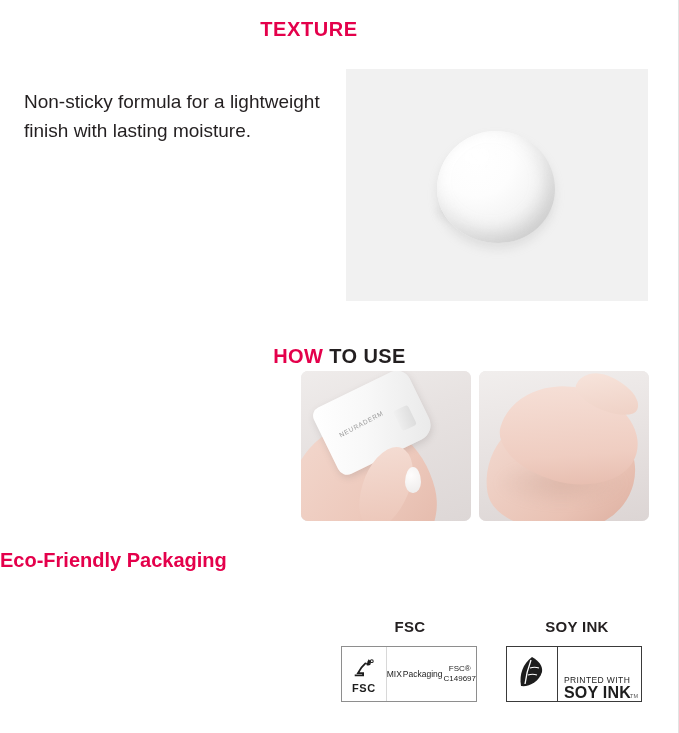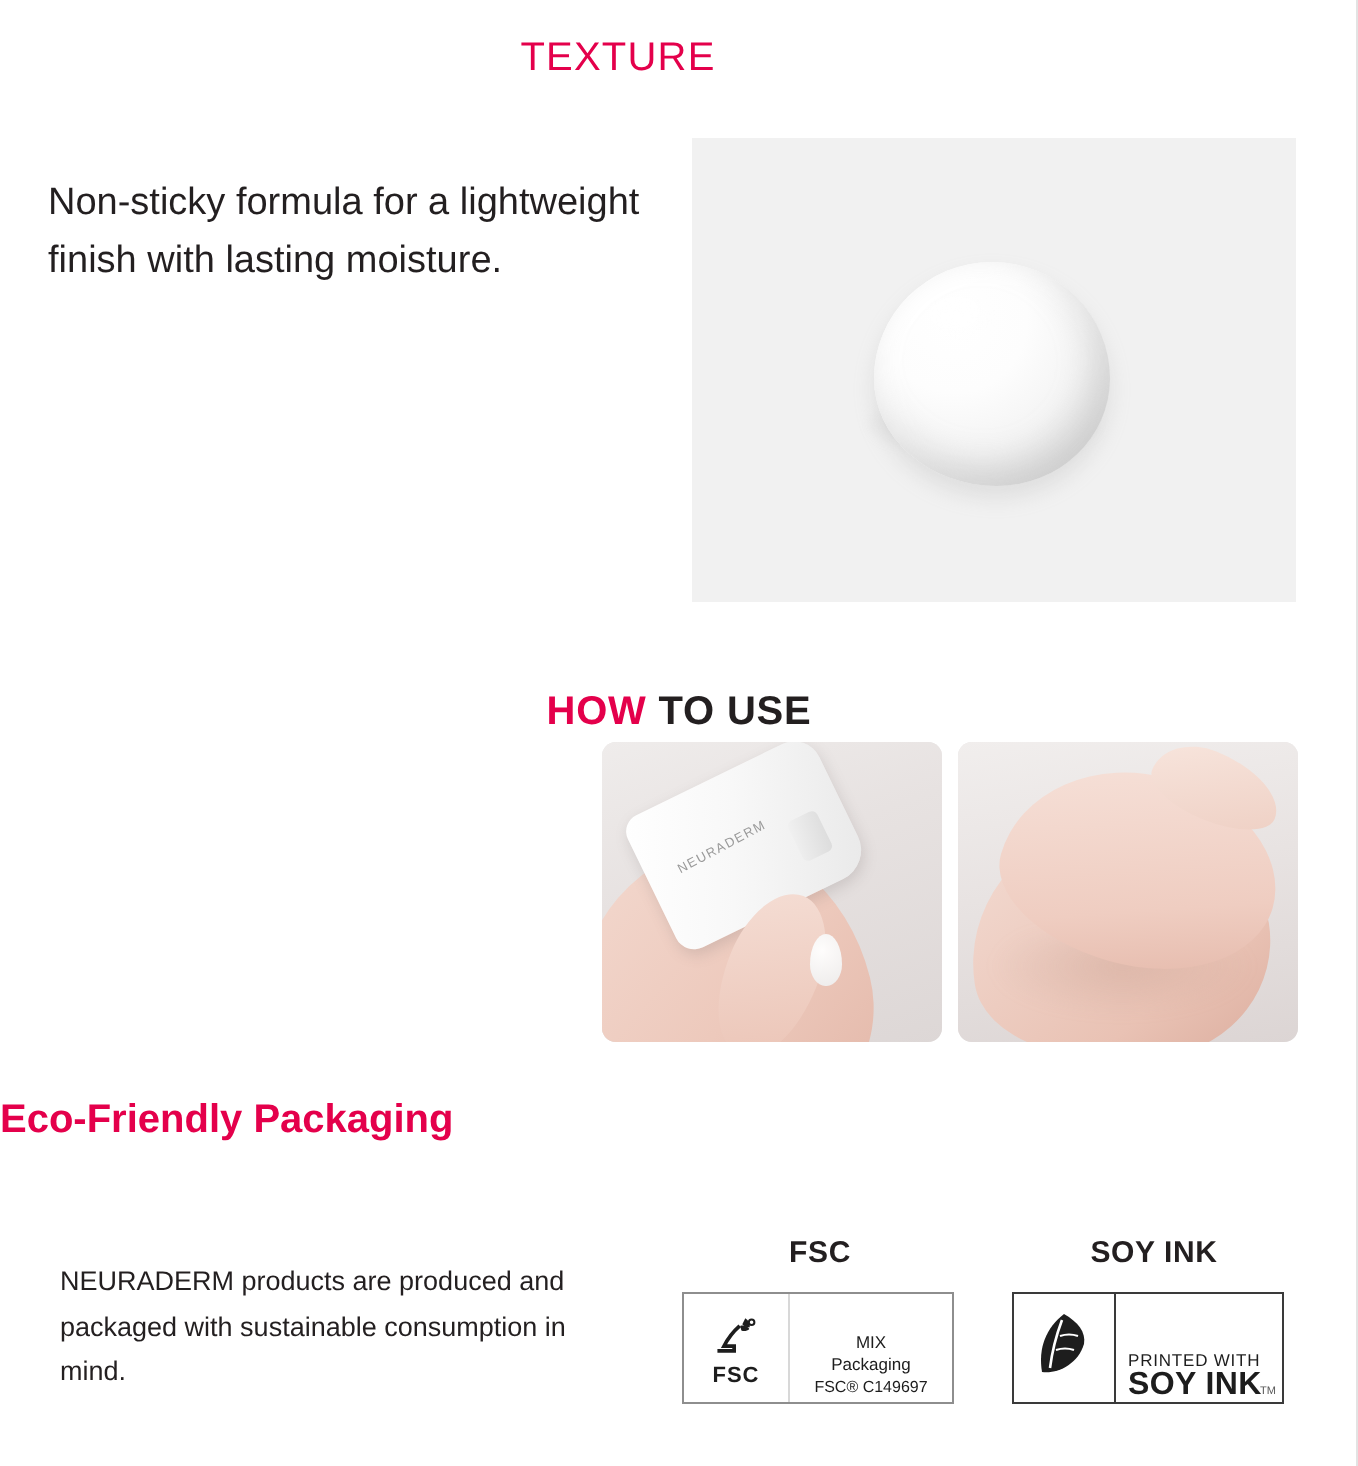--- a/index.html
+++ b/index.html
@@ -25,21 +25,21 @@
   }
 
   
   .texture-heading {
     position: absolute;
     left: 0;
     top: 18px;
     width: 618px;
     text-align: center;
     font-size: 20px;
-    font-weight: normal;
+    font-weight: bold;
     letter-spacing: 0.6px;
     color: #e4004b;
   }
   .texture-copy {
     position: absolute;
     left: 24px;
     top: 88px;
     width: 310px;
     font-size: 19px;
     line-height: 1.52;
@@ -273,21 +273,21 @@
   .fsc-word {
     font-size: 11px;
     font-weight: bold;
     letter-spacing: 0.5px;
     color: #1d1d1d;
     margin-top: 1px;
   }
   .fsc-right {
     flex: 1;
     display: flex;
-    flex-direction: column;
+    flex-direction: row;
     align-items: center;
     justify-content: flex-end;
     gap: 1px;
     padding: 2px 0;
   }
   .fsc-right div {
     font-size: 8.5px;
     line-height: 1.25;
     color: #1d1d1d;
     text-align: center;
@@ -379,21 +379,20 @@
 
   <div class="howto-img right">
     <div class="h2-bg"></div>
     <div class="h2-hand-back"></div>
     <div class="h2-shade"></div>
     <div class="h2-hand-front"></div>
     <div class="h2-finger"></div>
   </div>
 
   <div class="eco-heading">Eco-Friendly Packaging</div>
-  <div class="eco-copy">NEURADERM products are produced and packaged with sustainable consumption in mind.</div>
 
   <div class="badge-title fsc-title">FSC</div>
   <div class="badge-title soy-title">SOY INK</div>
 
   <div class="fsc-badge">
     <div class="fsc-left">
       <svg class="fsc-mark" viewBox="0 0 28 28">
         <path d="M4 22 L13 22 L13 19.5 L7.5 19.5 C9 16.5 12 12 16 8.5" fill="none" stroke="#1d1d1d" stroke-width="2"></path>
         <path d="M19 4.5 c1.8 1.2 2.6 3 2.4 4.8 c-1.6 .2 -3.1 -.4 -4 -1.6 z" fill="#1d1d1d"></path>
         <path d="M16.2 8.6 c2.2 -.6 4 .2 5 1.6 c-1.2 1.1 -2.9 1.4 -4.3 .8 z" fill="#1d1d1d"></path>

